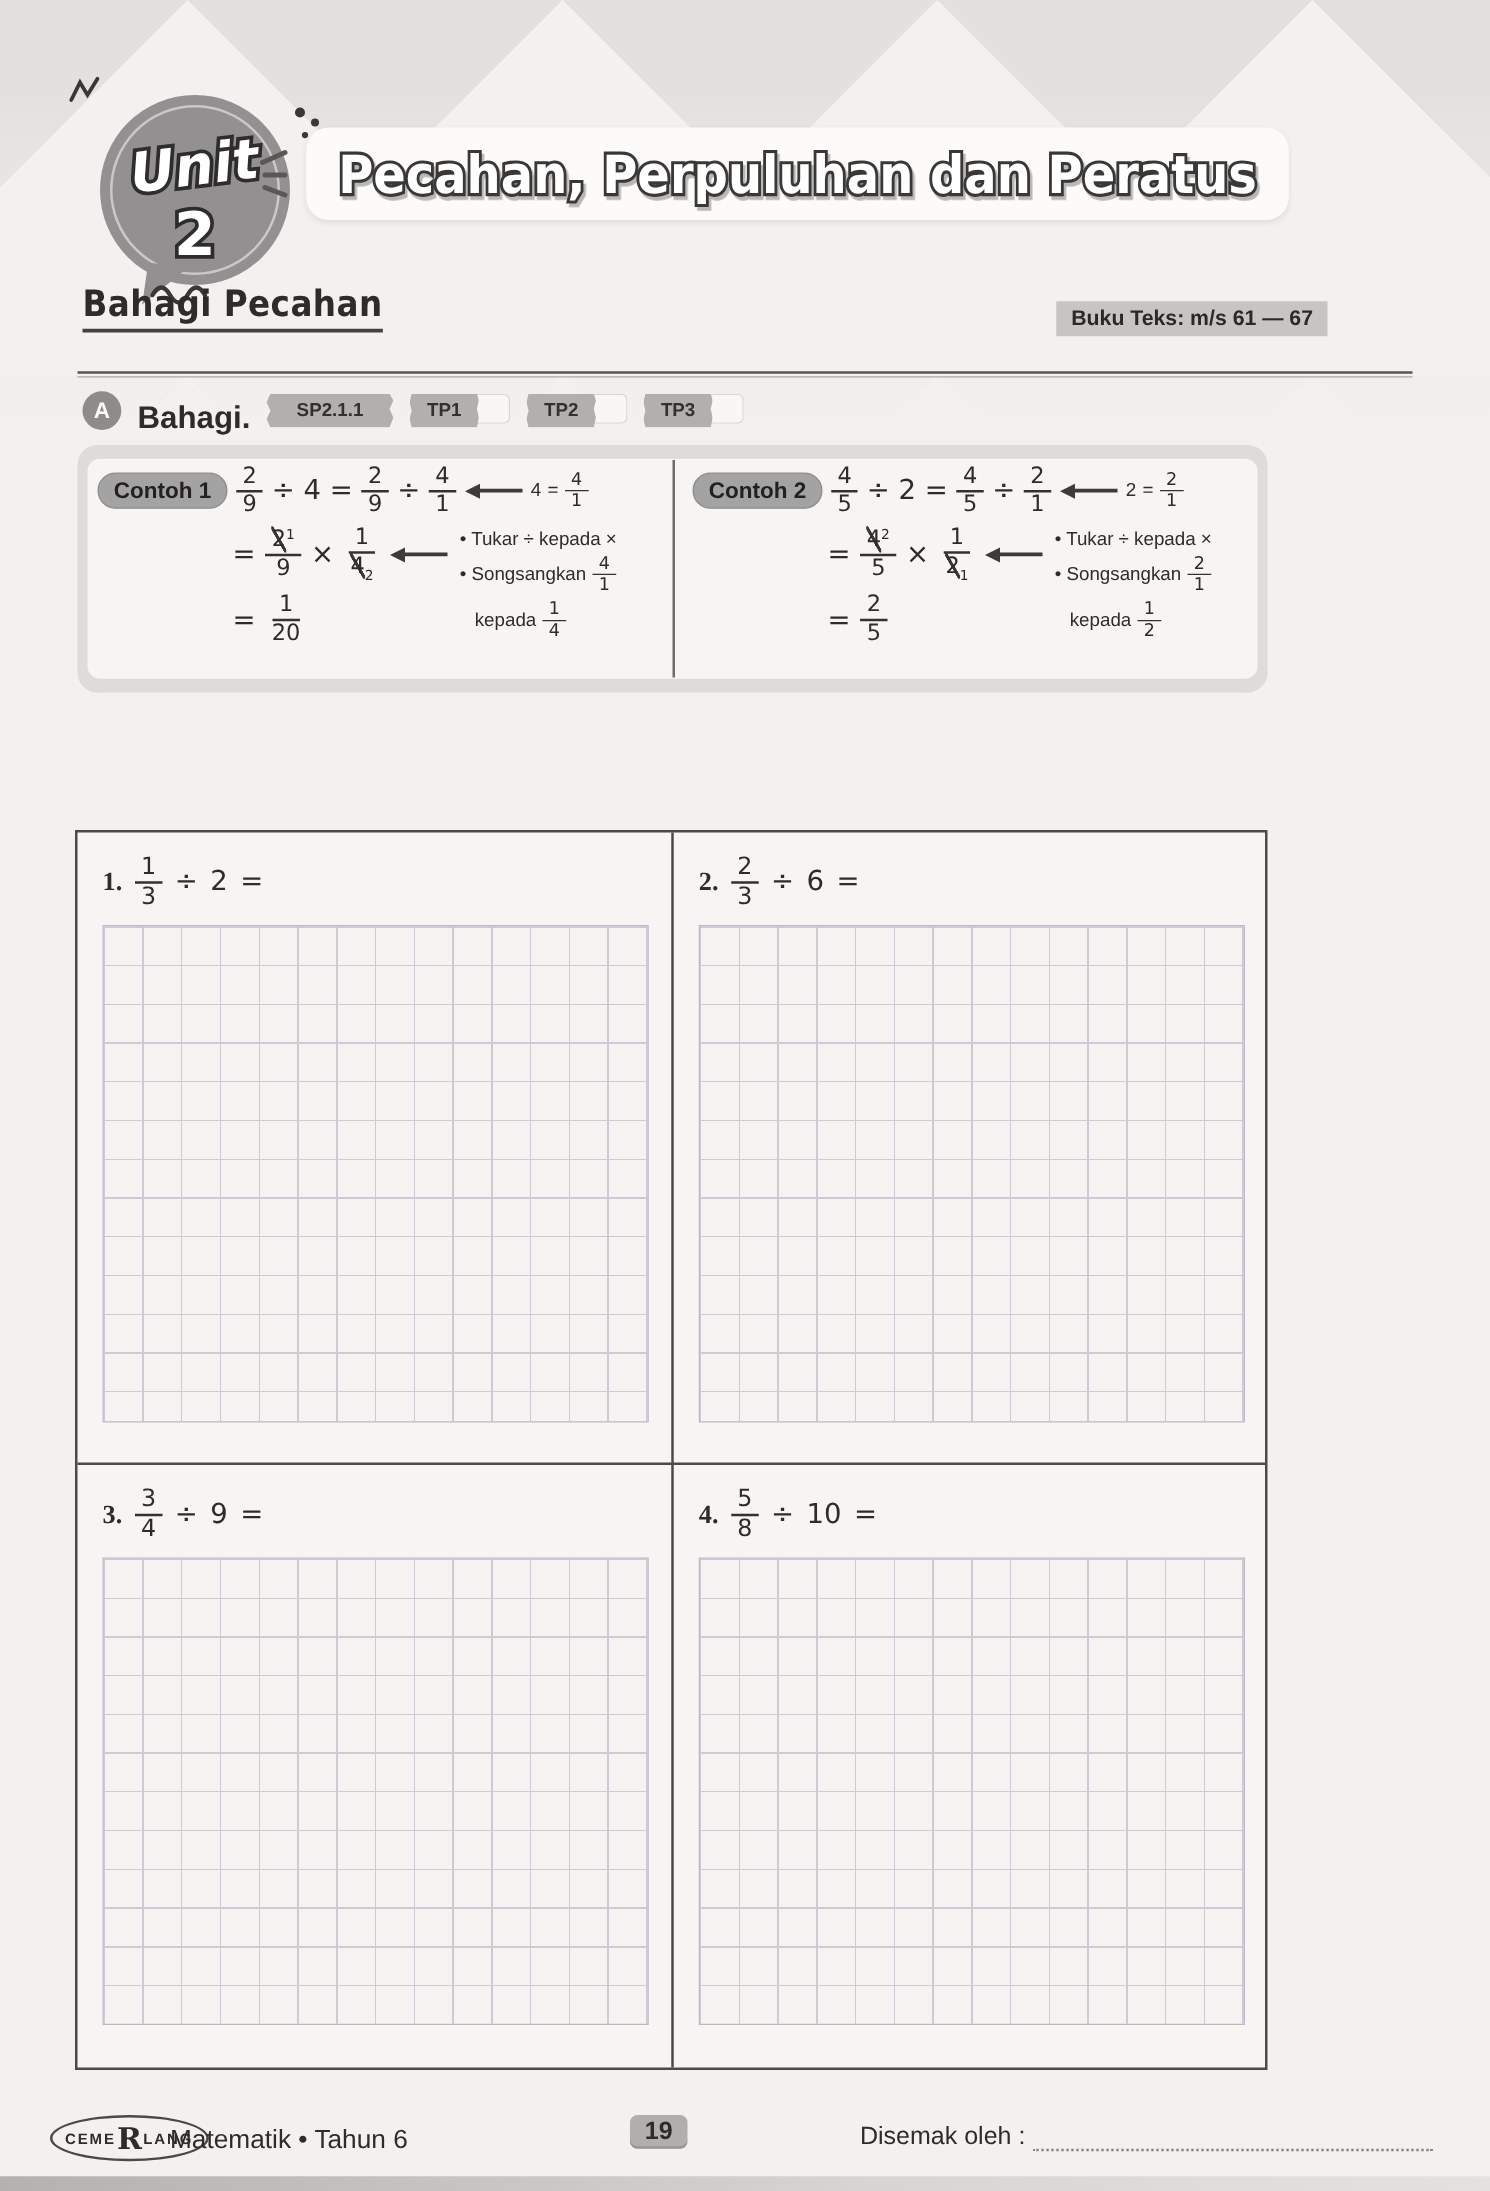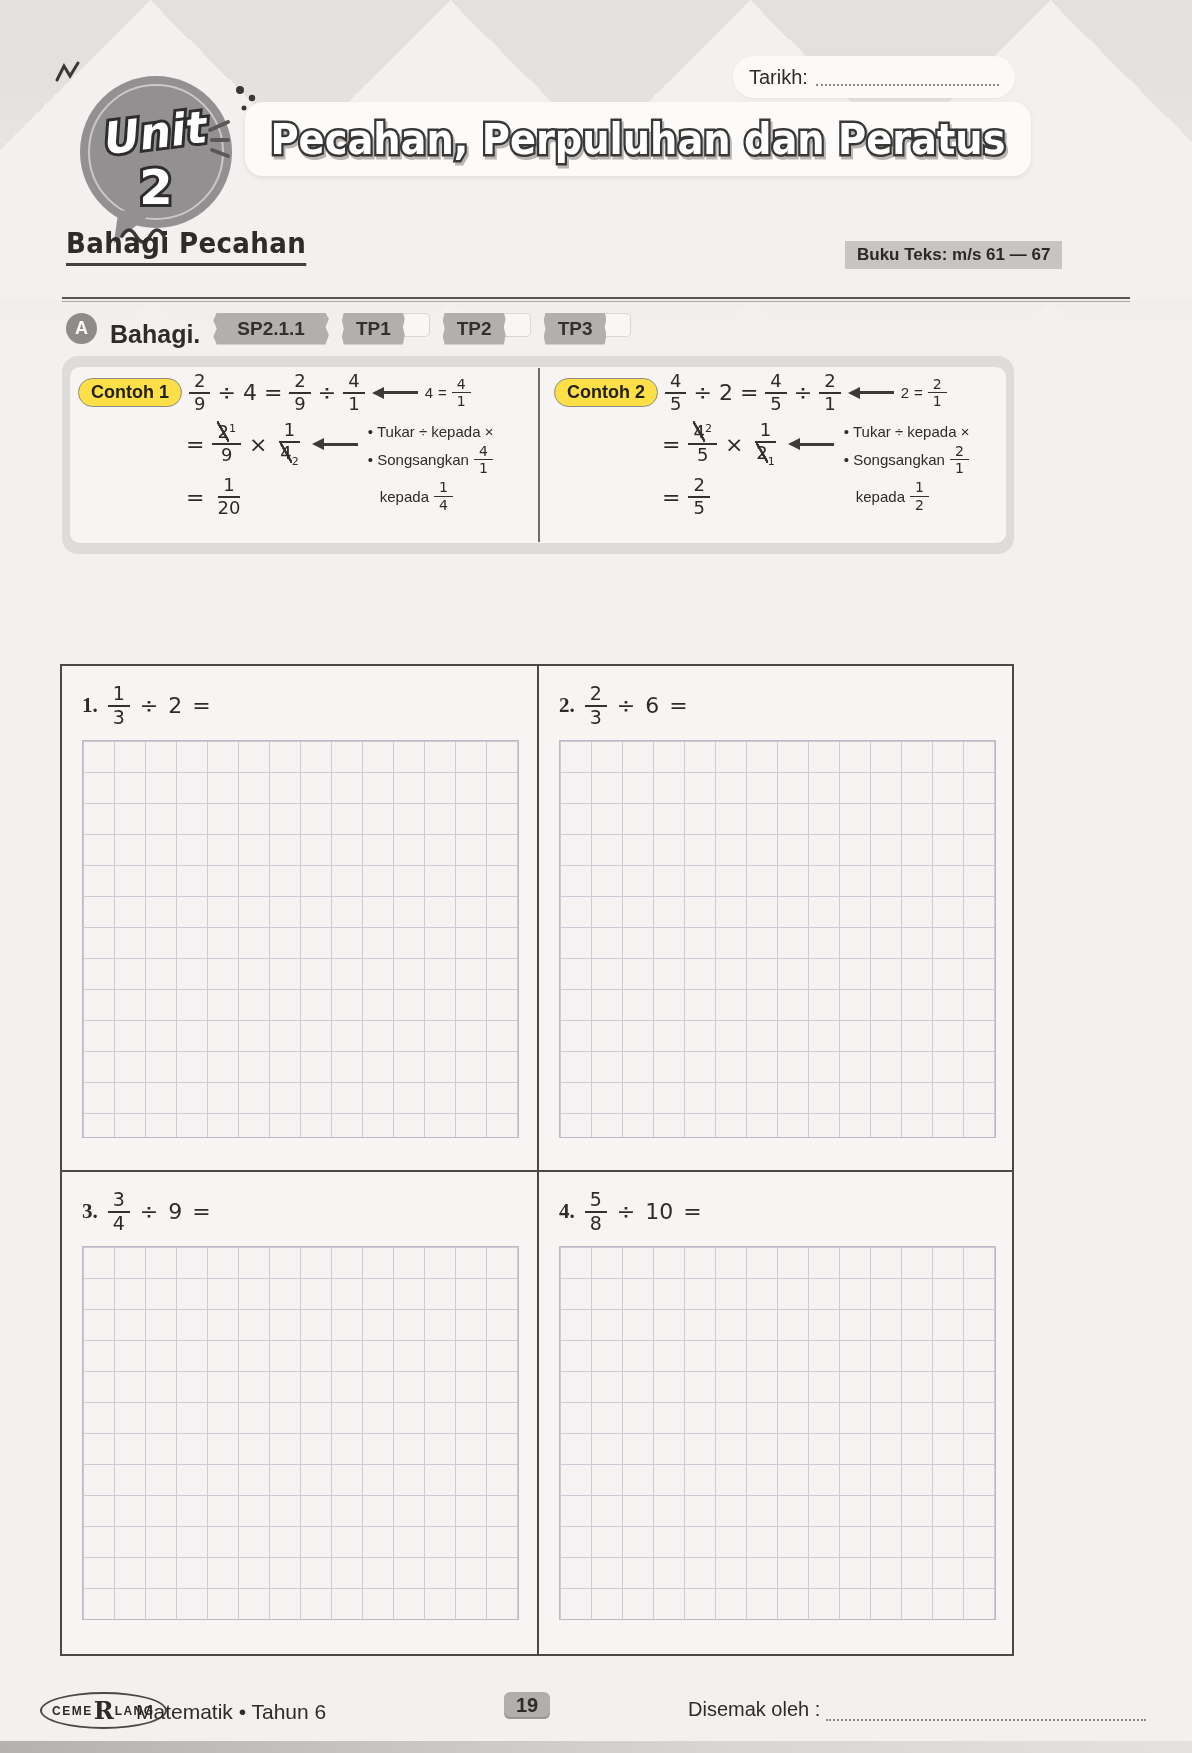--- a/index.html
+++ b/index.html
@@ -39,33 +39,33 @@
     font-family:"DejaVu Sans",sans-serif;border-bottom:3.5px solid #44423f;padding-bottom:3px;
     transform:scaleX(.9);transform-origin:left;}
   .textbook{left:845px;top:241px;background:#c7c5c3;padding:4px 12px;font-weight:700;font-size:17px;color:#2b2927;}
   .full-rule{left:62px;top:297px;width:1068px;height:2px;border-top:2.5px solid #57554f;border-bottom:1.5px solid #aaa8a4;}
 
   
   .activity-row{left:66px;top:308px;display:flex;align-items:center;gap:13px;}
   .a-circle{width:31px;height:31px;border-radius:50%;background:#8e8c8a;color:#fbfaf8;font-weight:700;
     display:flex;align-items:center;justify-content:center;font-size:18px;}
   .instruction{font-size:25px;font-weight:700;margin-top:12px;}
-  .ribbon{background:#b2b0ae;padding:5px 14px;font-weight:700;font-size:19px;color:#33312f;white-space:nowrap;
+  .ribbon{background:#b2b0ae;padding:5px 14px;font-weight:700;font-size:15px;color:#33312f;white-space:nowrap;
     clip-path:polygon(3% 0,97% 0,100% 20%,97% 45%,100% 70%,97% 100%,3% 100%,0 75%,3% 50%,0 25%);}
   .tp-group{display:flex;align-items:flex-start;}
   .tp-box{width:30px;height:24px;background:#f8f7f5;border-radius:5px;margin-left:-5px;box-shadow:inset 0 0 0 1px #d9d7d5;}
 
   
   .examples-wrap{left:62px;top:356px;width:952px;height:198px;background:#dedcda;border-radius:16px;}
   .examples-inner{position:absolute;inset:11px 8px;background:#f6f5f3;border-radius:10px;}
   .ex-divider{position:absolute;left:50%;top:12px;bottom:12px;width:1.8px;background:#6f6d6a;}
   .ex-panel{position:absolute;top:16px;width:460px;}
   .ex-p1{left:16px;} .ex-p2{left:492px;}
   .line1{display:flex;align-items:center;gap:7px;}
-  .contoh-pill{background:#fde047;border:1.5px solid #8e8c8a;color:#232120;font-weight:800;font-size:18px;
+  .contoh-pill{background:#a3a3a3;border:1.5px solid #8e8c8a;color:#232120;font-weight:800;font-size:18px;
     padding:3px 12px;border-radius:16px;white-space:nowrap;}
   .op,.int{font-size:22px;font-family:"DejaVu Sans",sans-serif;}
   .frac{display:inline-flex;flex-direction:column;align-items:center;font-size:18px;font-family:"DejaVu Sans",sans-serif;}
   .frac .fn{border-bottom:2.2px solid #34322f;padding:0 5px 1px;line-height:1.05;text-align:center;}
   .frac .fd{padding:1px 5px 0;line-height:1.05;text-align:center;}
   .frac.small{font-size:14px;} .frac.small .fn{border-bottom-width:1.6px;}
   .cancel{background:linear-gradient(to top right,transparent 43%,#3a3836 45%,#3a3836 55%,transparent 57%);}
   .fn sup{font-size:11px;vertical-align:6px;} .fd sub{font-size:11px;vertical-align:-6px;}
   .larrow{display:inline-flex;align-items:center;}
   .larrow .ah{width:0;height:0;border-top:6px solid transparent;border-bottom:6px solid transparent;border-right:12px solid #3d3b39;}
@@ -105,24 +105,20 @@
   .checked{left:688px;top:1698px;display:flex;align-items:flex-end;gap:6px;font-size:20px;}
   .checked .dotline{width:320px;}
   .deco{z-index:2;}
 </style>
 </head>
 <body>
 
 <div id="sheet">
   <div class="chevrons"></div>
 
-  <div class="z tarikh">
-    <span class="tarikh-label">Tarikh:</span>
-    <span class="dotline"></span>
-  </div>
 
   <svg class="z deco" style="left:54px;top:58px" width="40" height="28">
     <polyline points="3,22 10,8 16,18 24,5" fill="none" stroke="#3a3836" stroke-width="3" stroke-linecap="round"></polyline>
   </svg>
   <div class="z unit-circle">
     <svg class="unit-svg" width="152" height="152" viewBox="0 0 152 152">
       <text x="76" y="72" text-anchor="middle" font-family="DejaVu Sans, sans-serif" font-size="44" font-weight="bold" font-style="italic" fill="#ffffff" stroke="#2f2d2b" stroke-width="6" paint-order="stroke" transform="rotate(-7 76 62)">Unit</text>
       <text x="76" y="128" text-anchor="middle" font-family="DejaVu Sans, sans-serif" font-size="48" font-weight="bold" fill="#ffffff" stroke="#2f2d2b" stroke-width="6" paint-order="stroke">2</text>
     </svg>
   </div>

